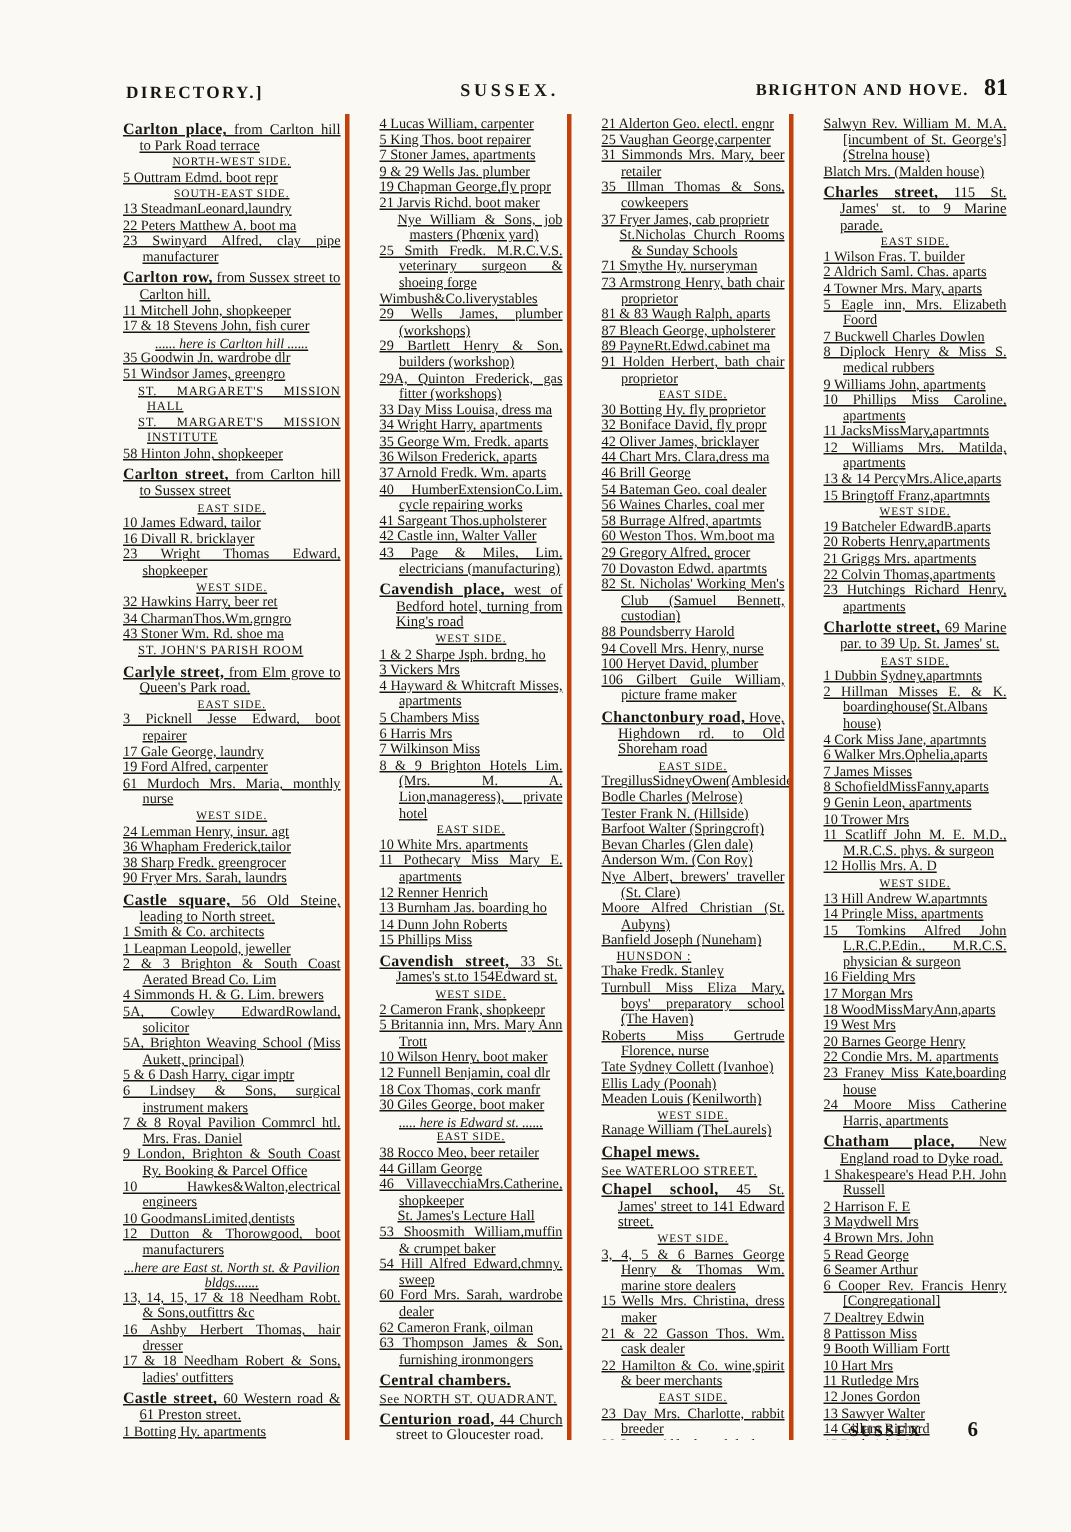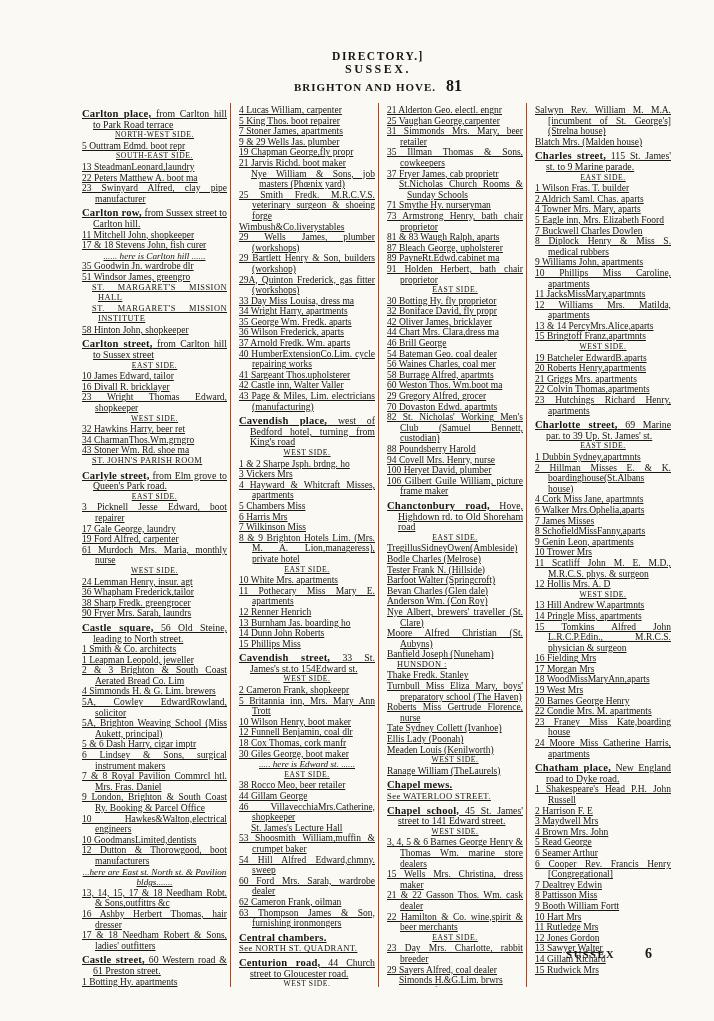--- a/index.html
+++ b/index.html
@@ -10,31 +10,30 @@
     color:#191613;
   }
   .page {
     position:relative;
     width:714px; height:1021px;
     background:#fbf9f4;
     padding:50px 40px 0 82px;
     overflow:hidden;
   }
   .header {
-    display:flex; justify-content:space-between; align-items:center;
+    display:flex; justify-content:space-between; align-items:flex-end;
     padding:0 2px 4px 2px;
-    flex-direction:column;
   }
   .h-left { font-weight:bold; font-size:11.5px; letter-spacing:1.5px; }
   .h-center { font-weight:bold; font-size:12px; letter-spacing:2.5px; }
   .h-right { font-weight:bold; font-size:11px; letter-spacing:1px; }
   .pgnum { font-size:16px; font-weight:bold; letter-spacing:0; margin-left:10px; }
   .cols { display:flex; height:884px; overflow:hidden; margin-top:4px; }
   .col { width:148px; overflow:hidden; padding:2px 3px 0 0;text-decoration:underline; }
-  .col + .col { border-left:1px solid #c2410c; padding-left:8px; }
+  .col + .col { border-left:3px solid #c2410c; padding-left:20px; }
   .it { font-size:9.5px; line-height:10.6px; text-align:justify;
         padding-left:13px; text-indent:-13px; }
   .entry2 { padding-left:20px; text-indent:-8px; }
   .street { font-size:9.8px; margin-top:4px; padding-left:11px; text-indent:-11px; }
   .sb { font-weight:bold; font-size:10.6px; letter-spacing:.2px; }
   .side { text-align:center; font-size:7.6px; letter-spacing:.6px;
           padding:0; text-indent:0; line-height:10.6px; }
   .caps { font-size:8.4px; letter-spacing:.5px; padding-left:16px; text-indent:-6px; }
   .note { font-style:italic; text-align:center; font-size:9.2px;
           padding:0; text-indent:0; }

